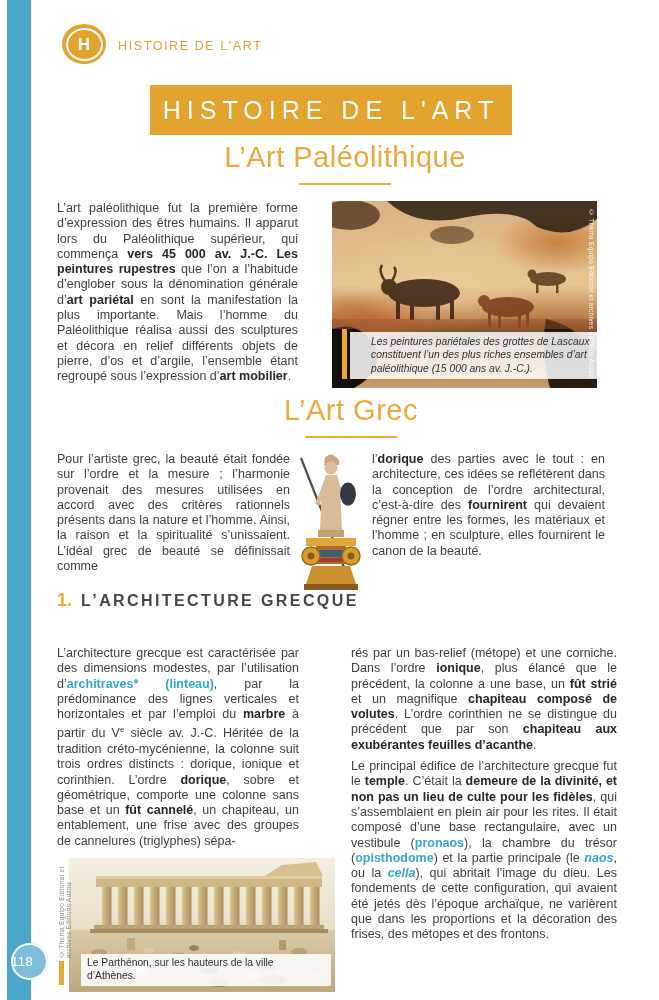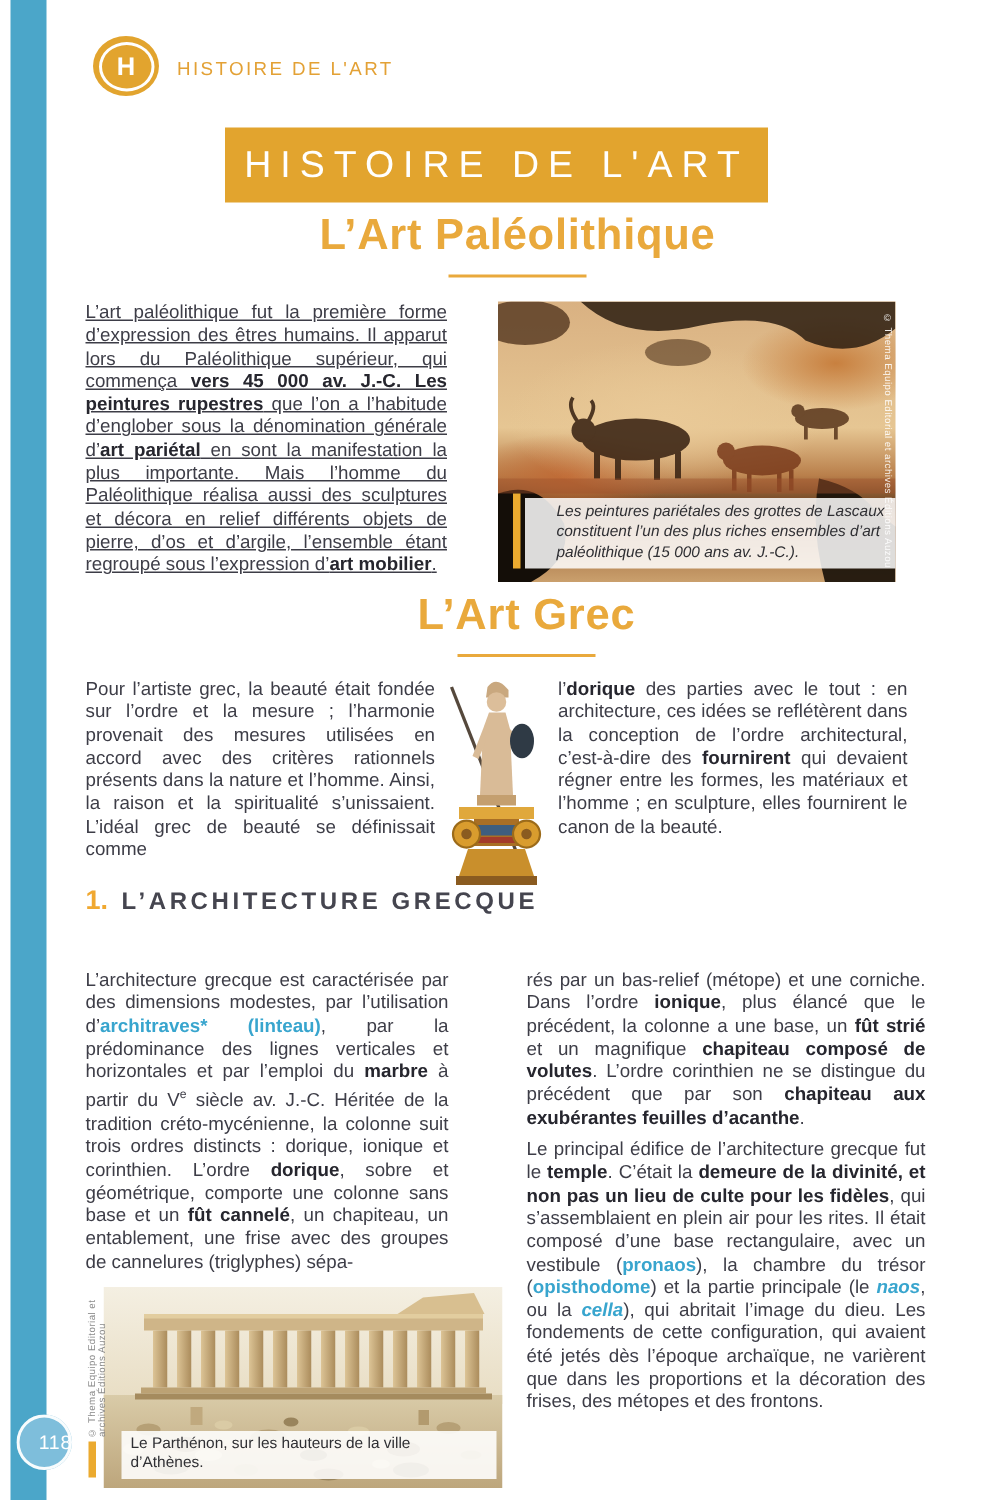--- a/index.html
+++ b/index.html
@@ -16,33 +16,33 @@
   .header-label{position:absolute;left:118px;top:39px;color:#e3a135;font-size:12.5px;
         letter-spacing:1.6px;font-weight:400;}
 
   
   .banner{position:absolute;left:150px;top:85px;width:362px;height:50px;background:#e2a42e;
         display:flex;align-items:center;justify-content:center;}
   .banner span{color:#fff;font-size:25px;letter-spacing:6px;font-weight:300;}
   .title-wrap{position:absolute;left:31px;right:0;text-align:center;}
   .tw-paleo{top:141px;}
   .tw-grec{top:394px;padding-left:12px;}
-  .sec-title{margin:0;color:#e9a93c;font-size:29px;font-weight:700;letter-spacing:.5px;}
+  .sec-title{margin:0;color:#e9a93c;font-size:29px;font-weight:400;letter-spacing:.5px;}
   .title-underline{width:92px;height:2px;background:#e9a93c;margin:9px auto 0;}
 
   
   .body-text{font-size:12.5px;line-height:15.3px;text-align:justify;color:#3d3d47;margin:0;}
   .seg-b{font-weight:700;color:#26262e;}
   .seg-blue-b{font-weight:700;color:#38a5ce;}
   .seg-blue-bi{font-weight:700;color:#38a5ce;}
   .seg-blue-i{font-weight:600;font-style:italic;color:#38a5ce;}
   .seg-sup{vertical-align:super;font-size:0.65em;}
 
   
-  .paleo-row{position:absolute;left:57px;top:201px;width:548px;display:flex;gap:34px;text-decoration:underline;}
+  .paleo-row{position:absolute;left:57px;top:201px;width:548px;display:flex;gap:34px;}
   .paleo-text{width:241px;}
   .fig-lascaux{position:relative;width:265px;height:187px;flex:none;overflow:hidden;
       background:
         radial-gradient(ellipse 90px 45px at 85% 22%, #c8803f 0%, rgba(200,128,63,0) 70%),
         radial-gradient(ellipse 140px 70px at 42% 42%, #e9c997 0%, rgba(233,201,151,0) 75%),
         radial-gradient(ellipse 100px 40px at 18% 62%, #c06a35 0%, rgba(192,106,53,0) 70%),
         linear-gradient(to bottom,#d9b182 0%,#e6c693 45%,#b97f4b 62%,#6e4423 72%,#9c6438 82%,#caa06d 100%);}
   .fig-lascaux svg{position:absolute;left:0;top:0;}
   .cap-bar{position:absolute;left:10px;bottom:9px;width:5px;height:50px;background:#ebaa2f;}
   .fig-cap{position:absolute;left:18px;bottom:9px;width:220px;background:rgba(255,255,255,.85);
@@ -69,21 +69,21 @@
   .fig-parthenon svg{position:absolute;left:0;top:0;}
   .parth-cap{position:absolute;left:12px;bottom:6px;width:238px;background:rgba(255,255,255,.88);
         padding:3px 6px;font-size:10.3px;color:#2f2f33;line-height:1.25;}
   .credit-l{position:absolute;left:-11px;bottom:34px;writing-mode:vertical-rl;
         transform:rotate(180deg);font-size:6.5px;color:#8a8a8a;letter-spacing:.3px;}
   .credit-notch{position:absolute;left:-10px;bottom:7px;width:5px;height:24px;background:#ebaa2f;}
 
   
   .page-num{position:absolute;left:11px;top:943px;width:37px;height:37px;border-radius:50%;
         background:#7ebedb;box-shadow:inset 0 0 0 2px rgba(255,255,255,.95);
-        display:flex;align-items:center;justify-content:flex-end;}
+        display:flex;align-items:center;justify-content:flex-start;}
   .page-num span{color:#fff;font-size:13px;font-weight:400;letter-spacing:.5px;}
 </style>
 </head>
 <body>
 
 <div class="page">
   <div class="side-bar"></div>
 
   <div class="logo">
     <div class="logo-inner">

